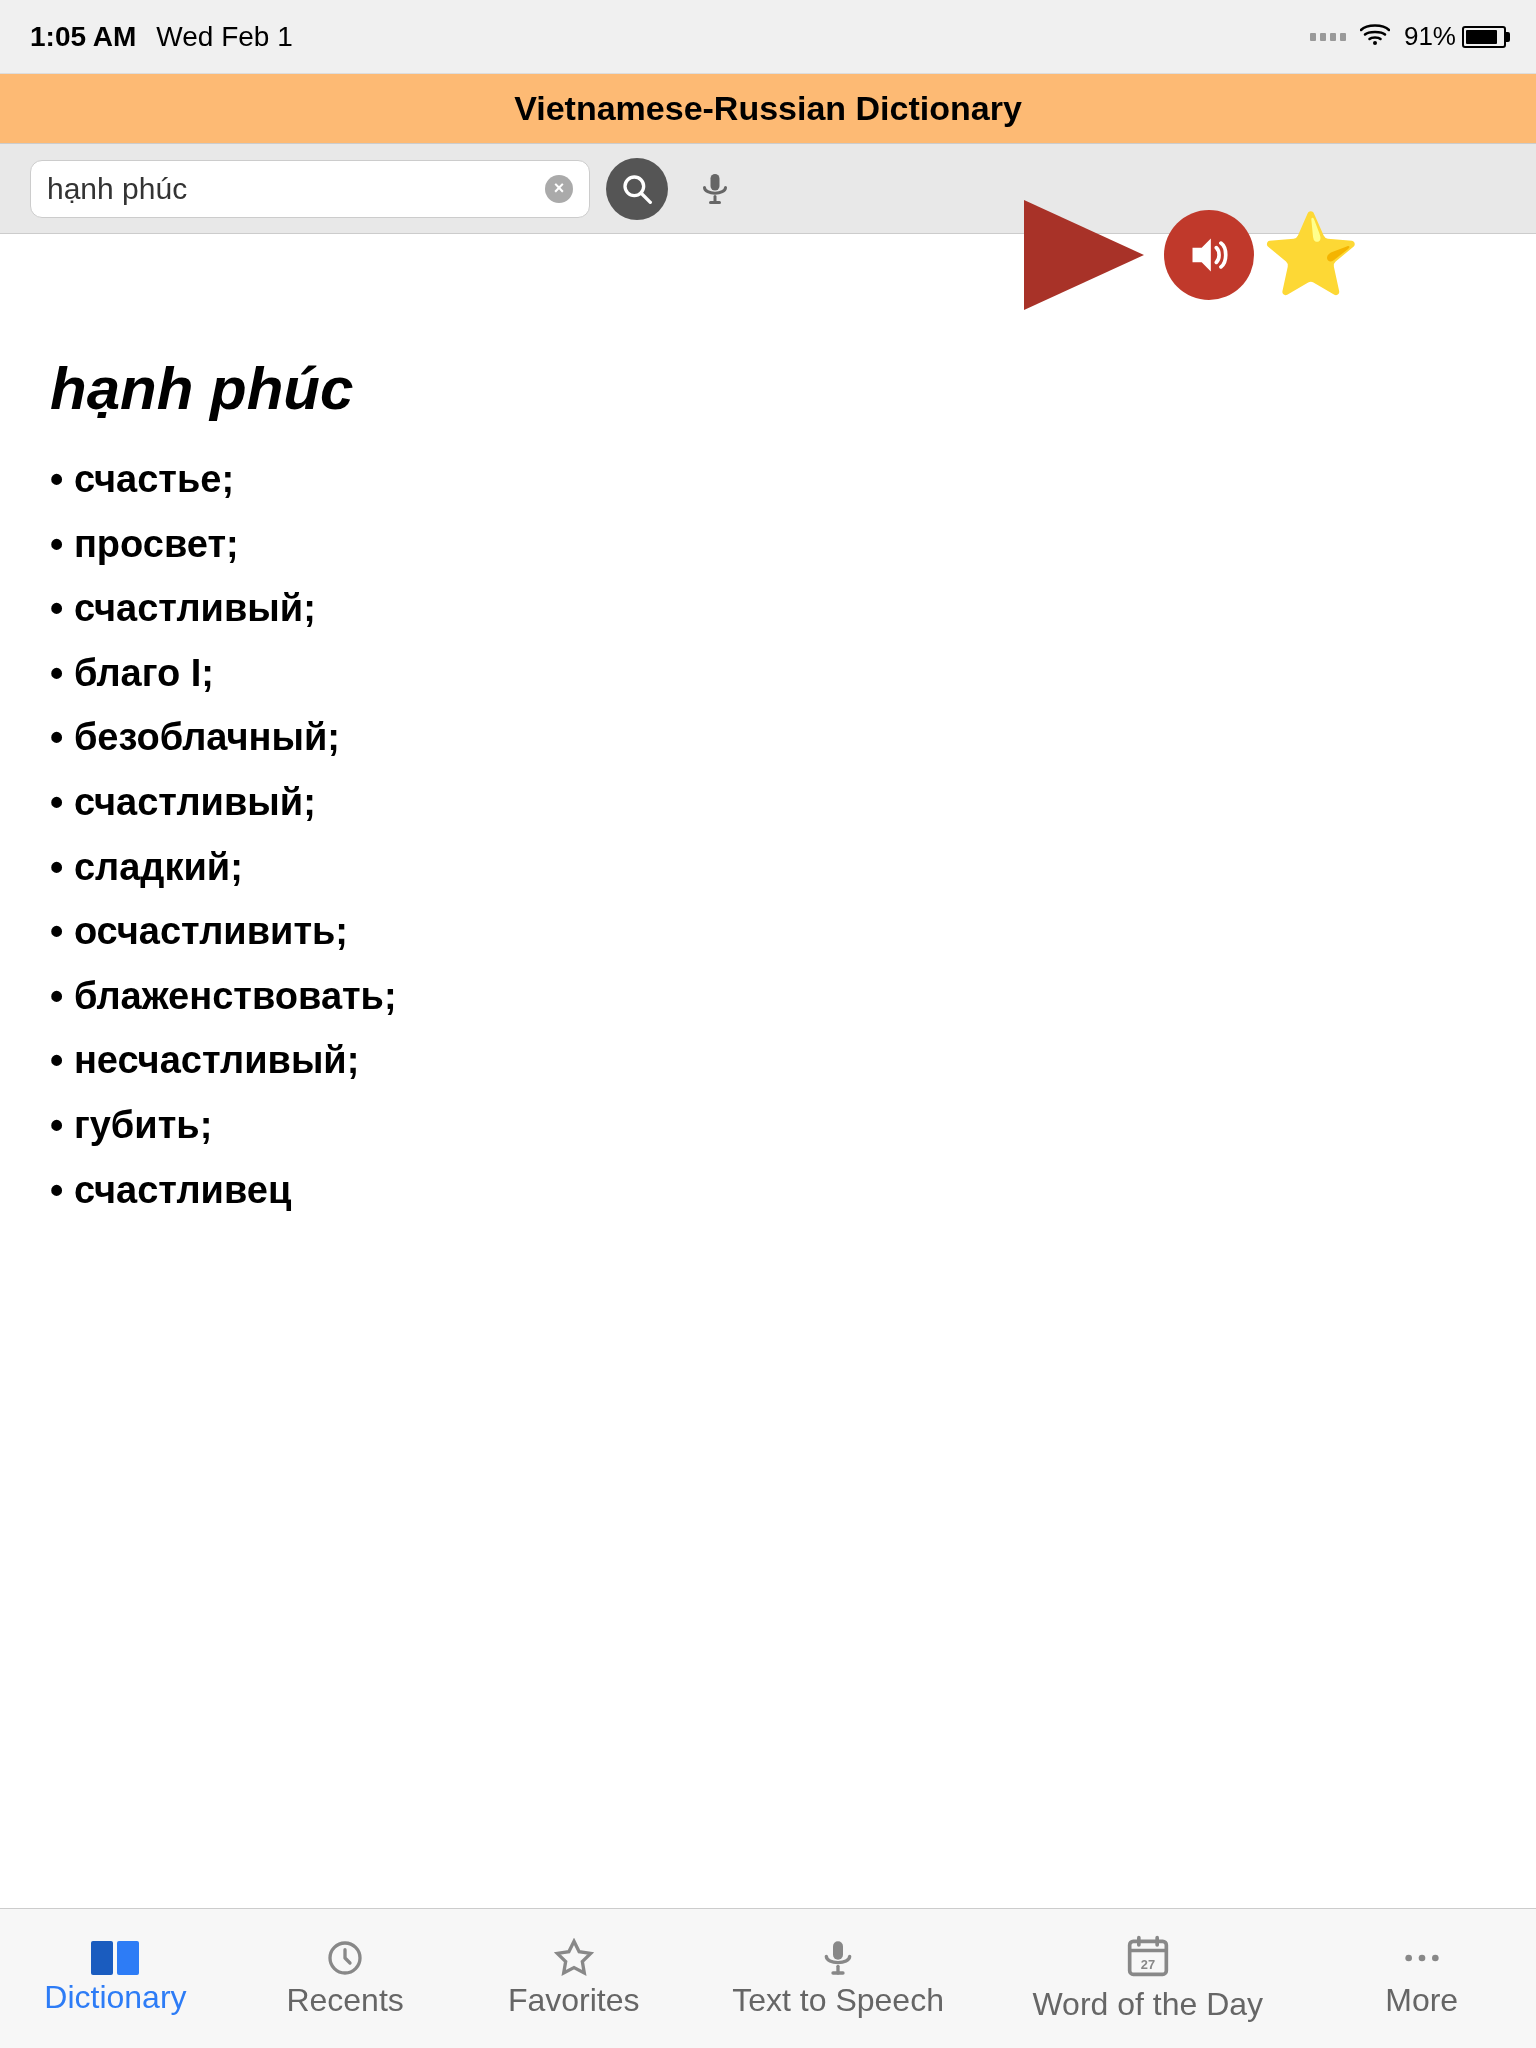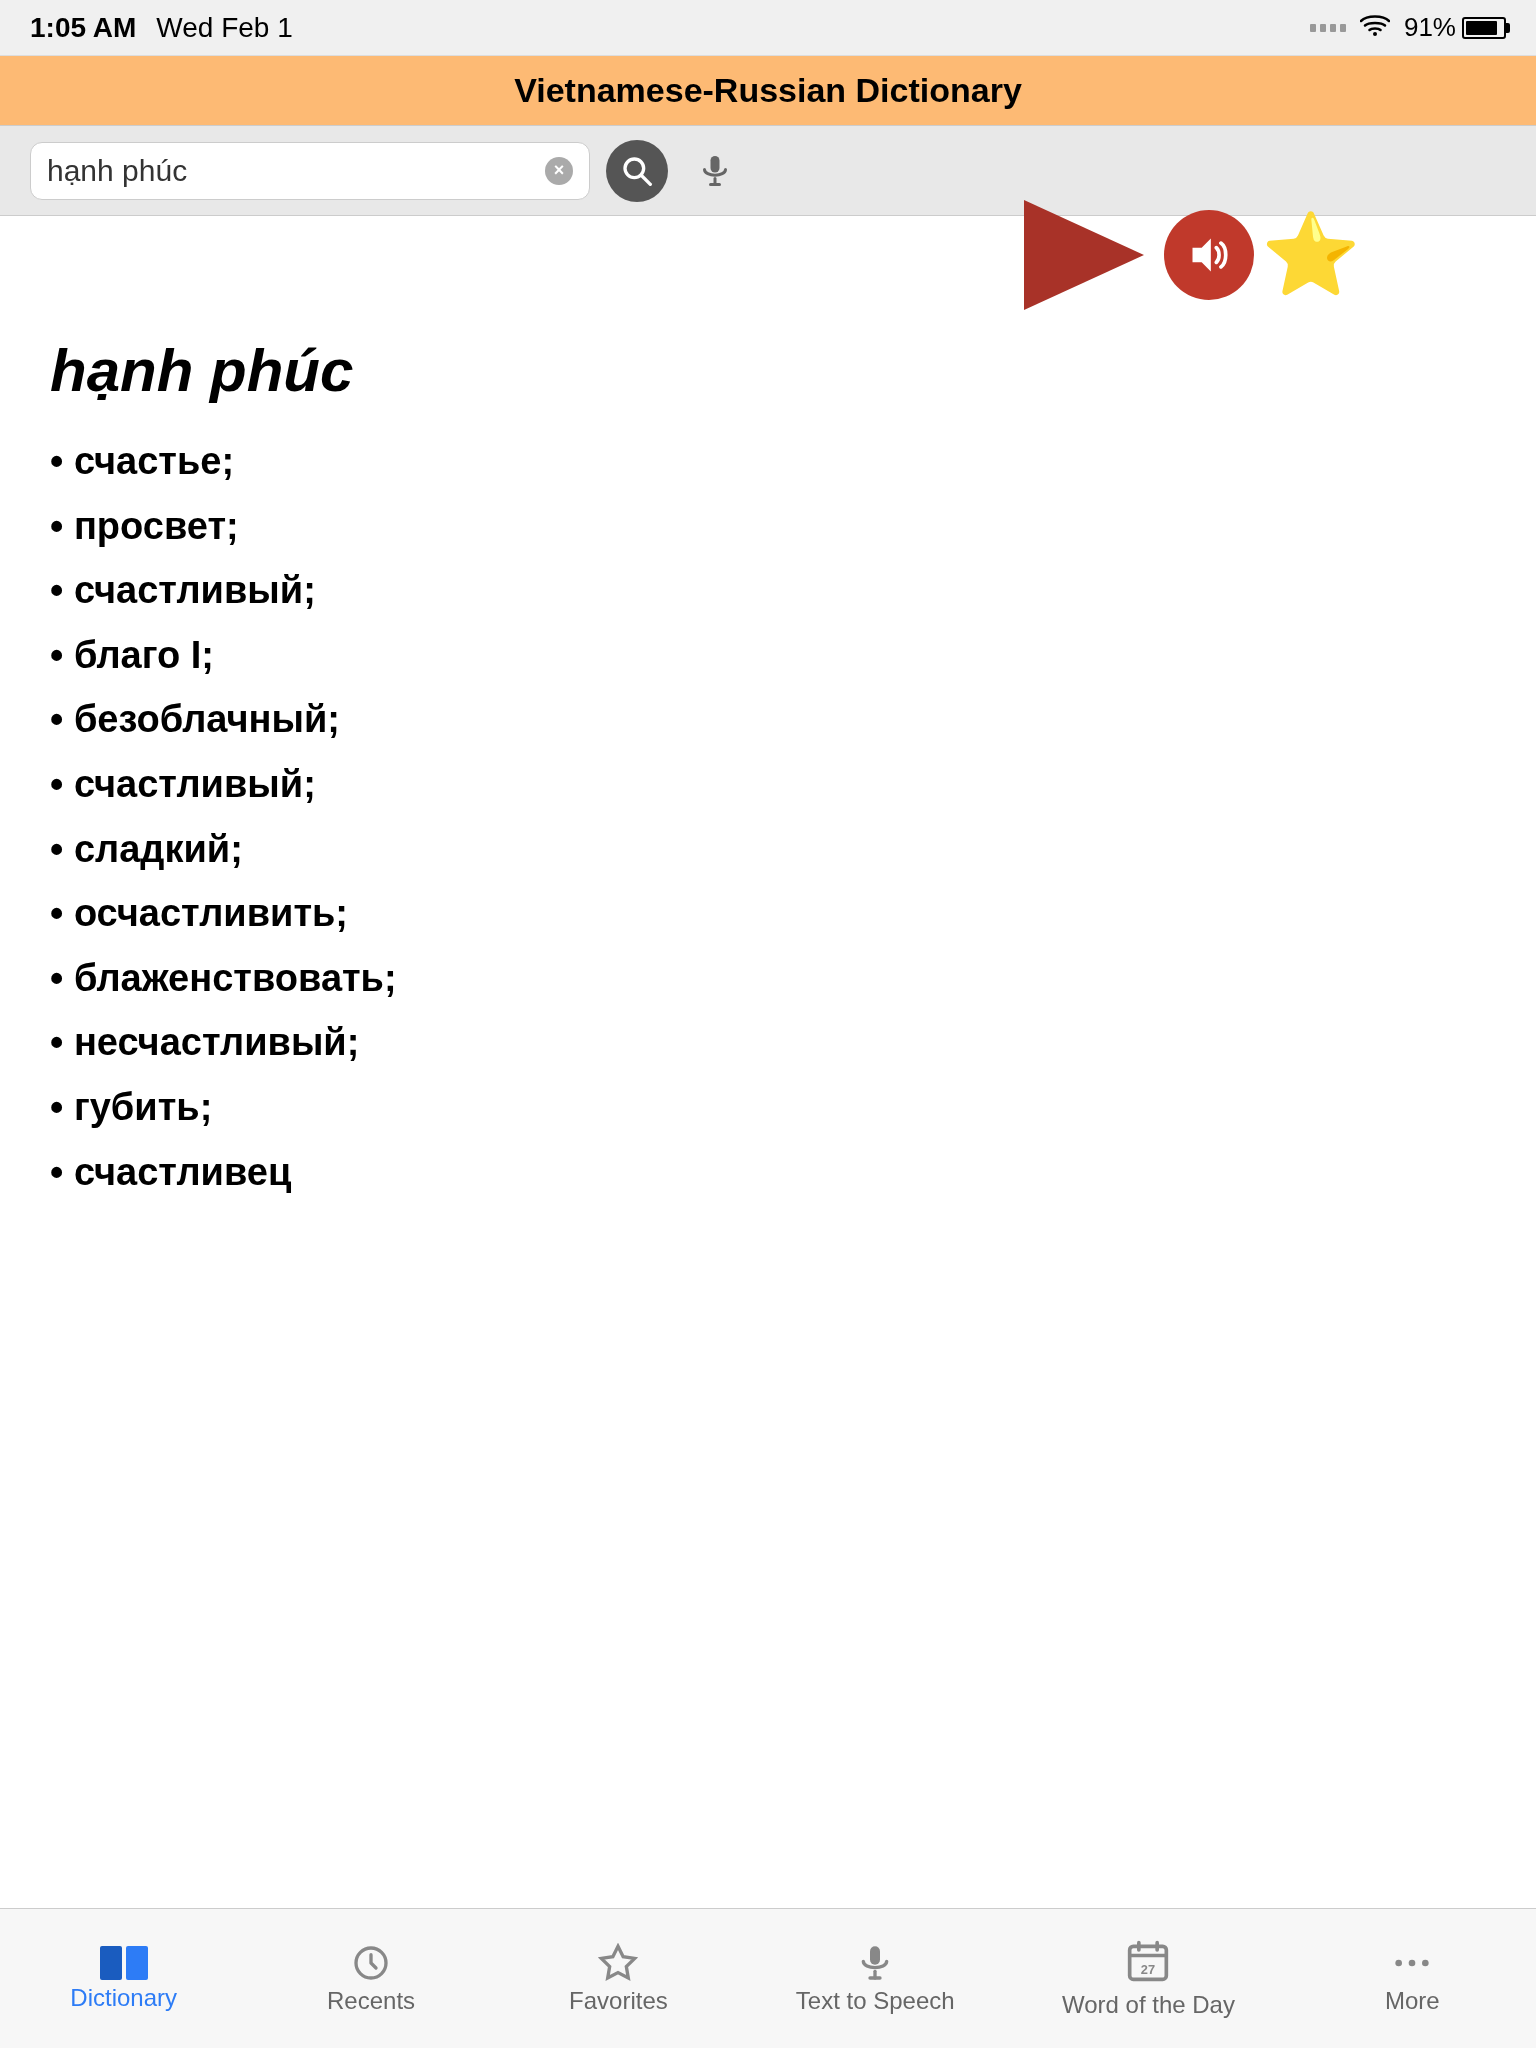--- a/index.html
+++ b/index.html
@@ -8,21 +8,21 @@
       width: 1536px;
       height: 2048px;
       background: #ffffff;
       font-family: -apple-system, 'Helvetica Neue', Arial, sans-serif;
       overflow: hidden;
       position: relative;
     }
 
     
     .status-bar {
-      height: 56px;
+      height: 74px;
       background: #f0f0f0;
       display: flex;
       align-items: center;
       justify-content: space-between;
       padding: 0 30px;
       border-bottom: 1px solid #ddd;
     }
     .status-time {
       font-size: 28px;
       font-weight: 600;
@@ -252,21 +252,21 @@
     .tab-item {
       display: flex;
       flex-direction: column;
       align-items: center;
       gap: 4px;
       cursor: pointer;
       padding: 10px 20px;
       min-width: 180px;
     }
     .tab-label {
-      font-size: 24px;
+      font-size: 32px;
       color: #666;
     }
     .tab-item.active .tab-label {
       color: #2d7cf6;
     }
 
     
     .books-icon {
       display: flex;
       gap: 4px;

